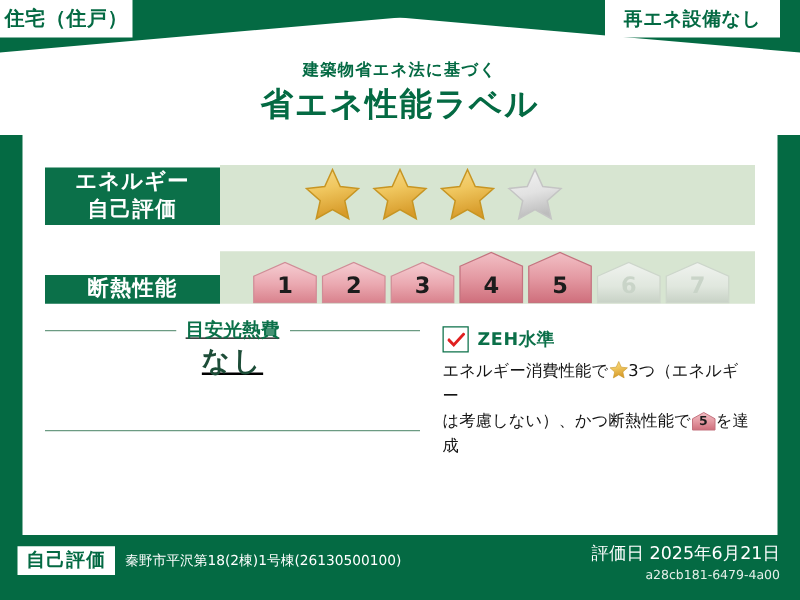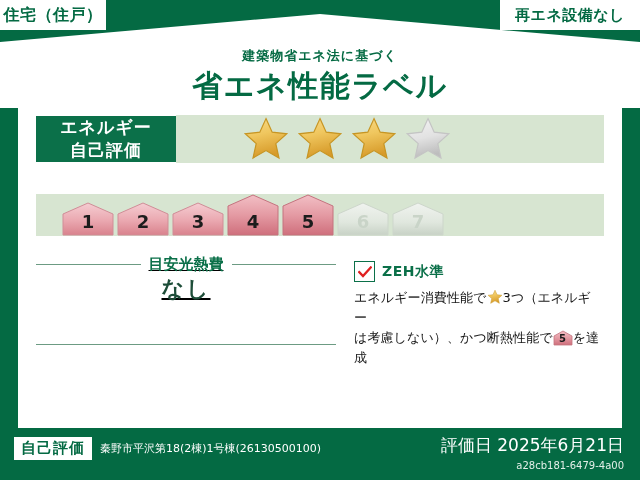--- a/index.html
+++ b/index.html
@@ -14,43 +14,43 @@
   }
 
   
   .corner-badge{
     position:absolute;background:#ffffff;
     display:flex;align-items:center;justify-content:center;
     color:#046a43;font-weight:bold;letter-spacing:.5px;
     z-index:6;
   }
   #badge-building-type{left:0;top:0;width:106px;height:30px;font-size:16px;}
-  #badge-renewable{right:0;top:0;width:140px;height:30px;font-size:15px;}
+  #badge-renewable{right:16px;top:0;width:140px;height:30px;font-size:15px;}
 
   
   #roof{
     position:absolute;left:0;top:0;width:640px;height:108px;
     background:#ffffff;z-index:2;
     clip-path:polygon(0 42px, 320px 14px, 640px 42px, 640px 108px, 0 108px);
   }
   #title-block{
     position:absolute;left:0;top:36px;width:640px;z-index:4;
     text-align:center;color:#046a43;
   }
   #title-sub{font-size:13px;font-weight:bold;letter-spacing:1px;margin-top:11px;}
-  #title-main{font-size:30px;font-weight:bold;letter-spacing:1.5px;margin-top:1px;}
+  #title-main{font-size:26px;font-weight:bold;letter-spacing:1.5px;margin-top:1px;}
 
   
   #card{
     position:absolute;left:18px;top:90px;width:604px;height:338px;
     background:#ffffff;z-index:3;
   }
 
   
-  .perf-row{display:flex;align-items:center;margin:0 18px;}
+  .perf-row{display:flex;align-items:flex-end;margin:0 18px;}
   #row-energy{height:82px;margin-top:8px;}
   #row-insulation{height:56px;margin-top:7px;}
   .perf-key{
     width:140px;background:#0b7049;color:#ffffff;
     display:flex;flex-direction:column;align-items:center;justify-content:center;
     font-weight:bold;font-size:17px;line-height:1.35;letter-spacing:1px;
   }
   .perf-val{
     flex:1;background:#d7e5d1;display:flex;align-items:center;
   }
@@ -103,21 +103,21 @@
     position:absolute;left:0;bottom:0;width:640px;height:52px;z-index:5;
     color:#ffffff;
   }
   #footer-left{position:absolute;left:14px;top:9px;display:flex;align-items:center;gap:8px;text-align:right;}
   #badge-self{
     background:#ffffff;color:#046a43;font-weight:bold;font-size:15px;
     padding:2px 7px;letter-spacing:1px;
   }
   #footer-address{font-size:11px;color:#ffffff;}
   #footer-right{position:absolute;right:16px;top:6px;text-align:right;}
-  #eval-date{font-size:17px;}
+  #eval-date{font-size:14px;}
   #eval-id{font-size:10px;margin-top:3px;color:#e3efe8;}
 </style>
 </head>
 <body>
 
 <div id="label">
 
   <svg width="0" height="0" style="position:absolute">
     <defs>
       <linearGradient id="goldGrad" x1="0" y1="0" x2="0.25" y2="1">
@@ -177,20 +177,23 @@
               <path d="M12 1.8 L15.1 8.6 L22.4 9.4 L16.9 14.3 L18.5 21.5 L12 17.8 L5.5 21.5 L7.1 14.3 L1.6 9.4 L8.9 8.6 Z" fill="url(#goldGrad)" stroke="#c79523" stroke-width="0.6"></path>
             </svg>
             <svg class="star" viewBox="0 0 24 24">
               <path d="M12 1.8 L15.1 8.6 L22.4 9.4 L16.9 14.3 L18.5 21.5 L12 17.8 L5.5 21.5 L7.1 14.3 L1.6 9.4 L8.9 8.6 Z" fill="url(#grayGrad)" stroke="#c4c4c4" stroke-width="0.6"></path>
             </svg>
           </div>
       </div>
     </div>
 
     <div class="perf-row" id="row-insulation">
+      <div class="perf-key">
+        <div>断熱性能</div>
+      </div>
       <div class="perf-val">
         <div id="grades-wrap">
             <div class="grade">
               <svg width="52" height="34" viewBox="0 0 52 34">
                 <path d="M1 12 L26 1 L51 12 L51 33 L1 33 Z" fill="url(#pinkGrad)" stroke="#d08d97" stroke-width="1"></path>
               </svg>
               <span>1</span>
             </div>
             <div class="grade">
               <svg width="52" height="34" viewBox="0 0 52 34">

